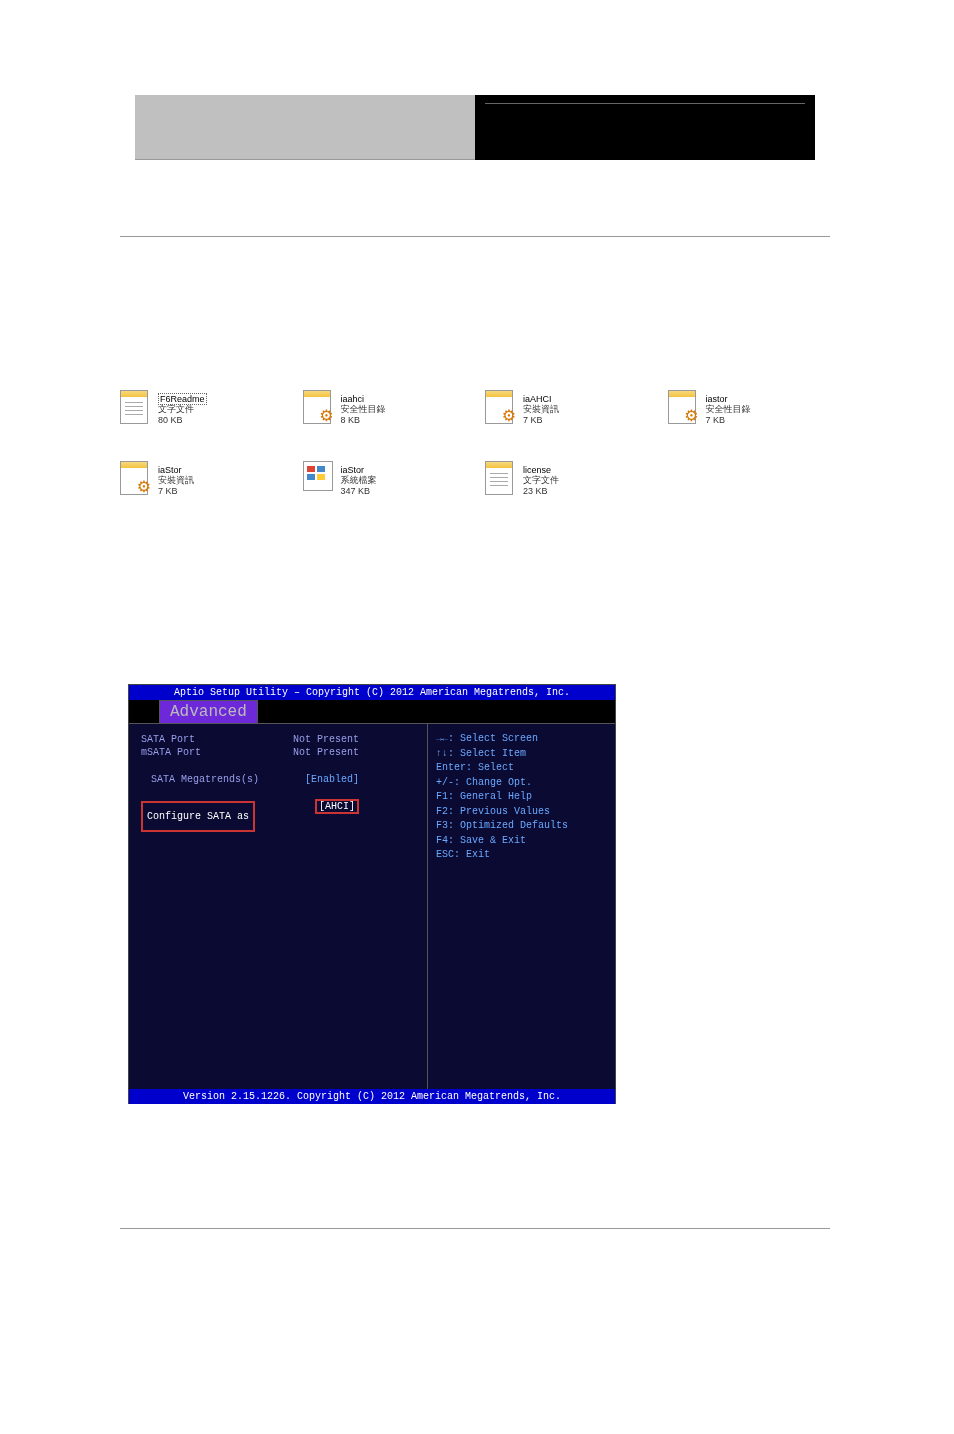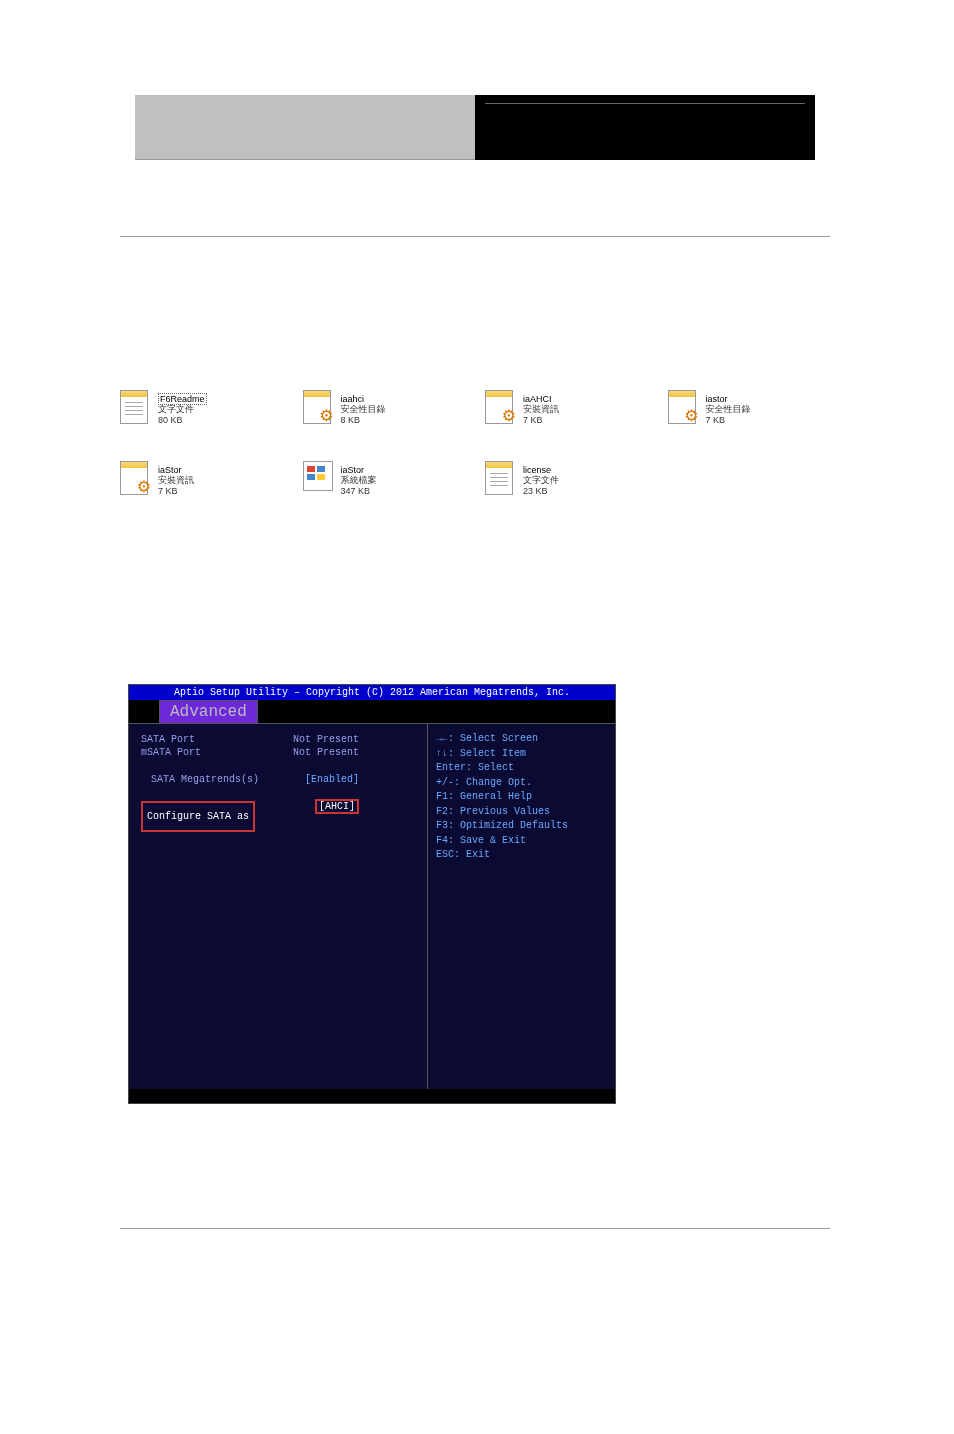--- a/index.html
+++ b/index.html
@@ -337,15 +337,16 @@
         <div>+/-: Change Opt.</div>
         <div>F1: General Help</div>
         <div>F2: Previous Values</div>
         <div>F3: Optimized Defaults</div>
         <div>F4: Save &amp; Exit</div>
         <div>ESC: Exit</div>
         <div style="height:30px"></div>
       </div>
     </div>
   </div>
+  <div class="bios-footer">Version 2.15.1226. Copyright (C) 2012 American Megatrends, Inc.</div>
 </div>
 
 <div class="bottom-divider"></div>
 
 </body></html>

